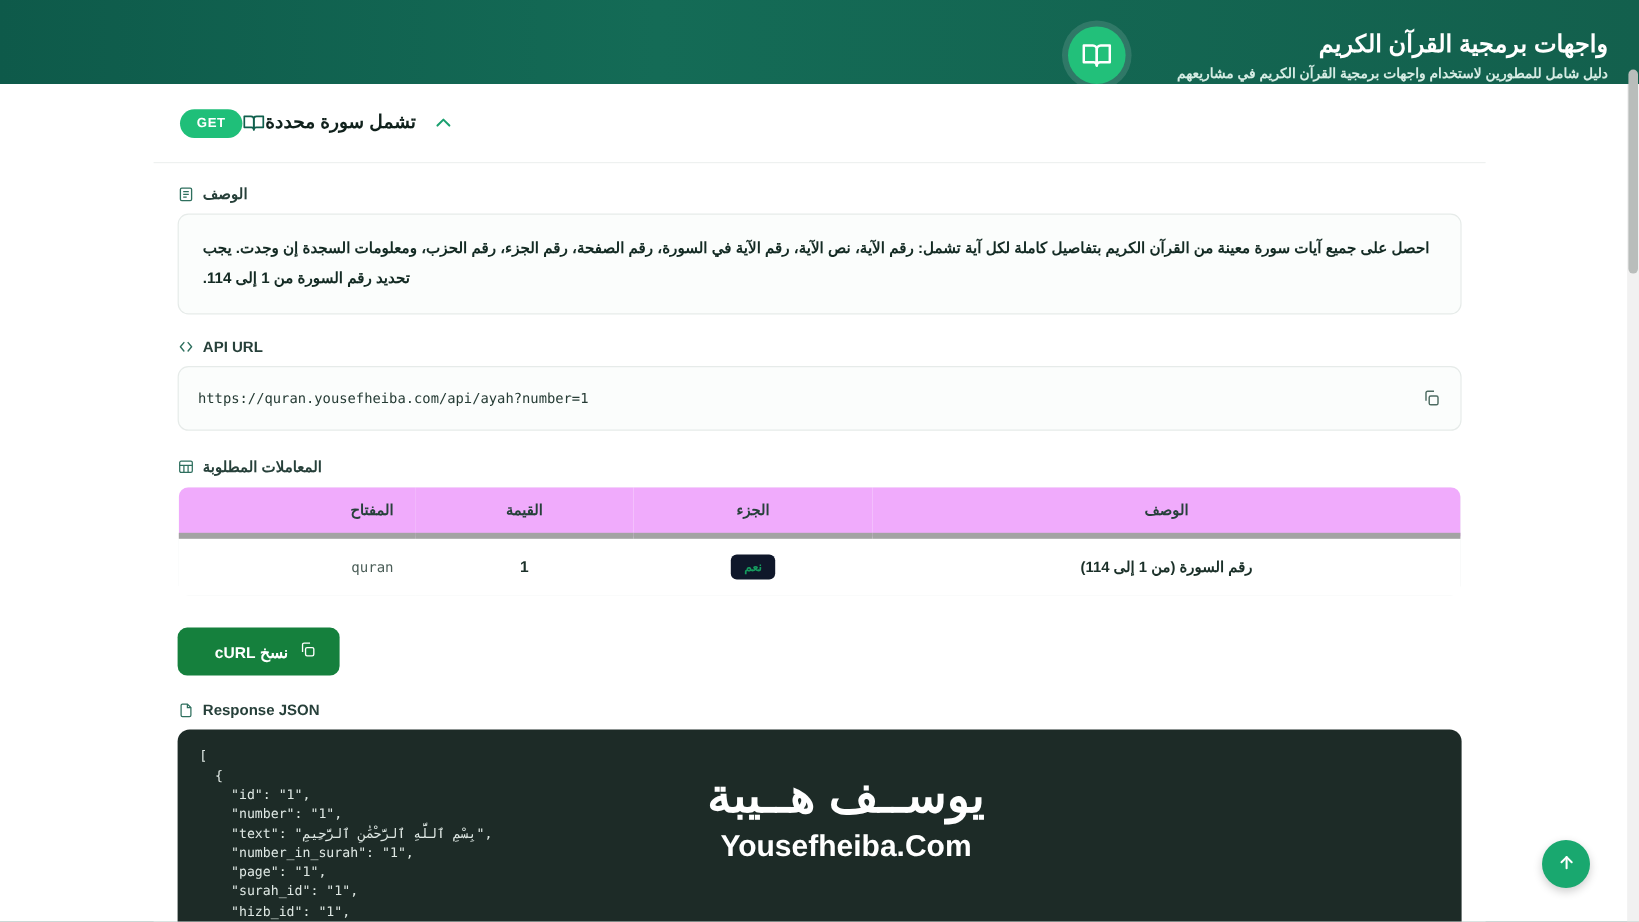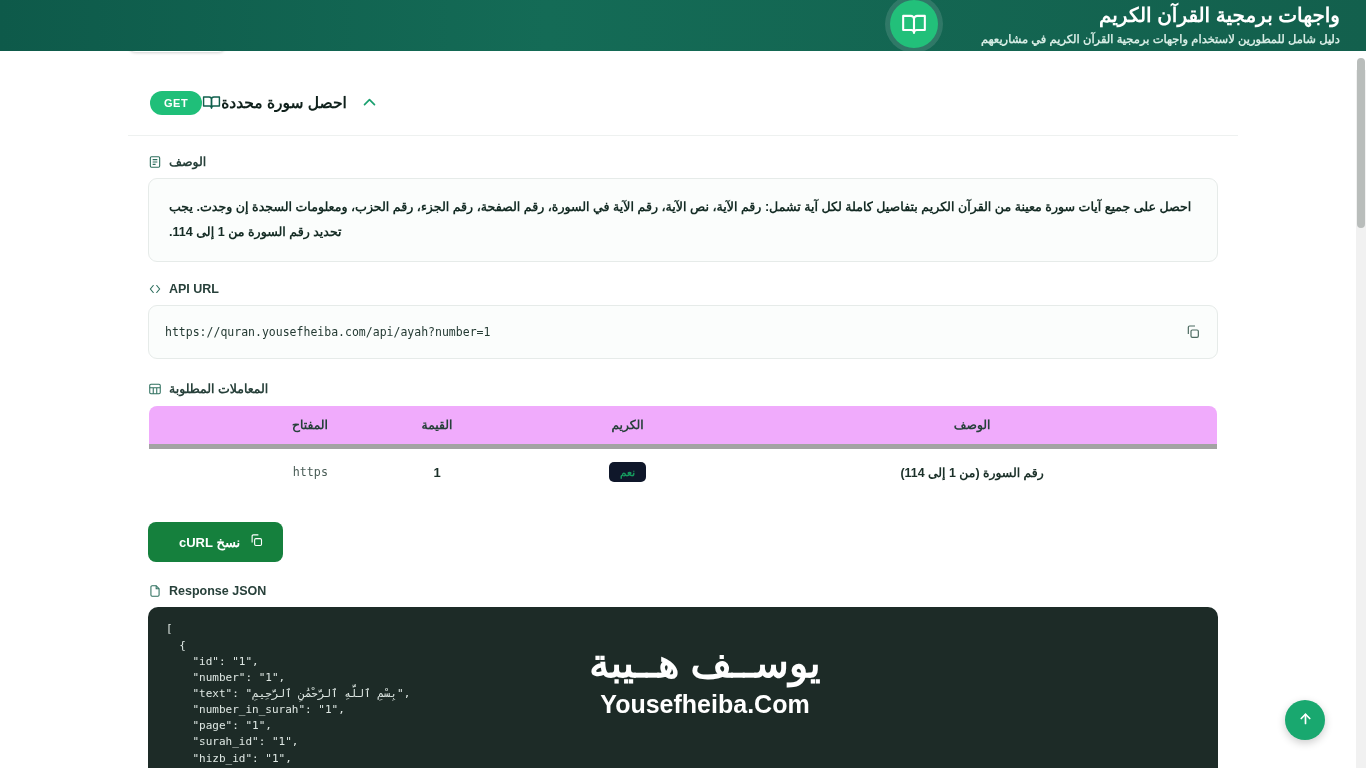--- a/index.html
+++ b/index.html
@@ -16,23 +16,23 @@
     position: absolute; inset: 0;
     background: #0b4a3f;
   }
   .page-canvas {
     position: absolute; top: 0; left: 0; right: 0; bottom: 0;
     background: #ffffff;
   }
 
   
   .header {
-    position: absolute; top: 0; left: 0; width: 1366px; height: 51px;
+    position: absolute; top: 0; left: 0; width: 1366px; height: 70px;
     background: linear-gradient(90deg, #0e5a4a 0%, #146b56 40%, #13604d 100%);
-    display: flex; align-items: flex-start;
+    display: flex; align-items: flex-end;
     padding: 0 26px;
     z-index: 5;
   }
   .header-right {
     display: flex; align-items: center; gap: 18px;
     margin-left: auto;
     flex-direction: row;
   }
   .brand-block { text-align: right; }
   .brand-title {
@@ -262,21 +262,21 @@
 </button>
 
 <div class="content">
 
   <div class="card-head">
     <span class="collapse-caret">
       <svg viewBox="0 0 24 24" fill="none" stroke="currentColor" stroke-width="2.4" stroke-linecap="round" stroke-linejoin="round">
         <polyline points="5 15 12 8 19 15"></polyline>
       </svg>
     </span>
-    <span class="card-head-title">احصل سورة محددة</span>
+    <span class="card-head-title">تشمل سورة محددة</span>
     <span class="card-head-icon">
       <svg viewBox="0 0 24 24" fill="none" stroke="currentColor" stroke-width="1.8" stroke-linecap="round" stroke-linejoin="round">
         <path d="M2 5h7a3 3 0 0 1 3 3v11a2.5 2.5 0 0 0-2.5-2.5H2z"></path>
         <path d="M22 5h-7a3 3 0 0 0-3 3v11a2.5 2.5 0 0 1 2.5-2.5H22z"></path>
       </svg>
     </span>
     <span class="get-badge">GET</span>
   </div>
 
   <div class="card-body">
@@ -320,33 +320,33 @@
             <rect x="3" y="4" width="18" height="16" rx="2"></rect>
             <path d="M3 10h18M9 10v10M15 10v10"></path>
           </svg>
         </span>
         <span>المعاملات المطلوبة</span>
       </div>
       <table class="params">
         <thead>
           <tr>
             <th>الوصف</th>
-            <th>الكريم</th>
+            <th>الجزء</th>
             <th>القيمة</th>
             <th class="first">المفتاح</th>
           </tr>
         </thead>
         <tbody>
           <tr>
             <td class="desc">رقم السورة (من 1 إلى 114)</td>
             <td>
               <span class="req-pill">نعم</span>
             </td>
             <td class="val">1</td>
-            <td class="key">https</td>
+            <td class="key">quran</td>
           </tr>
         </tbody>
       </table>
     </div>
 
     <div class="btn-row">
       <button class="btn btn-curl">
         <span>
           <svg viewBox="0 0 24 24" fill="none" stroke="#ffffff" stroke-width="1.8">
             <rect x="9" y="9" width="11" height="11" rx="2"></rect>

